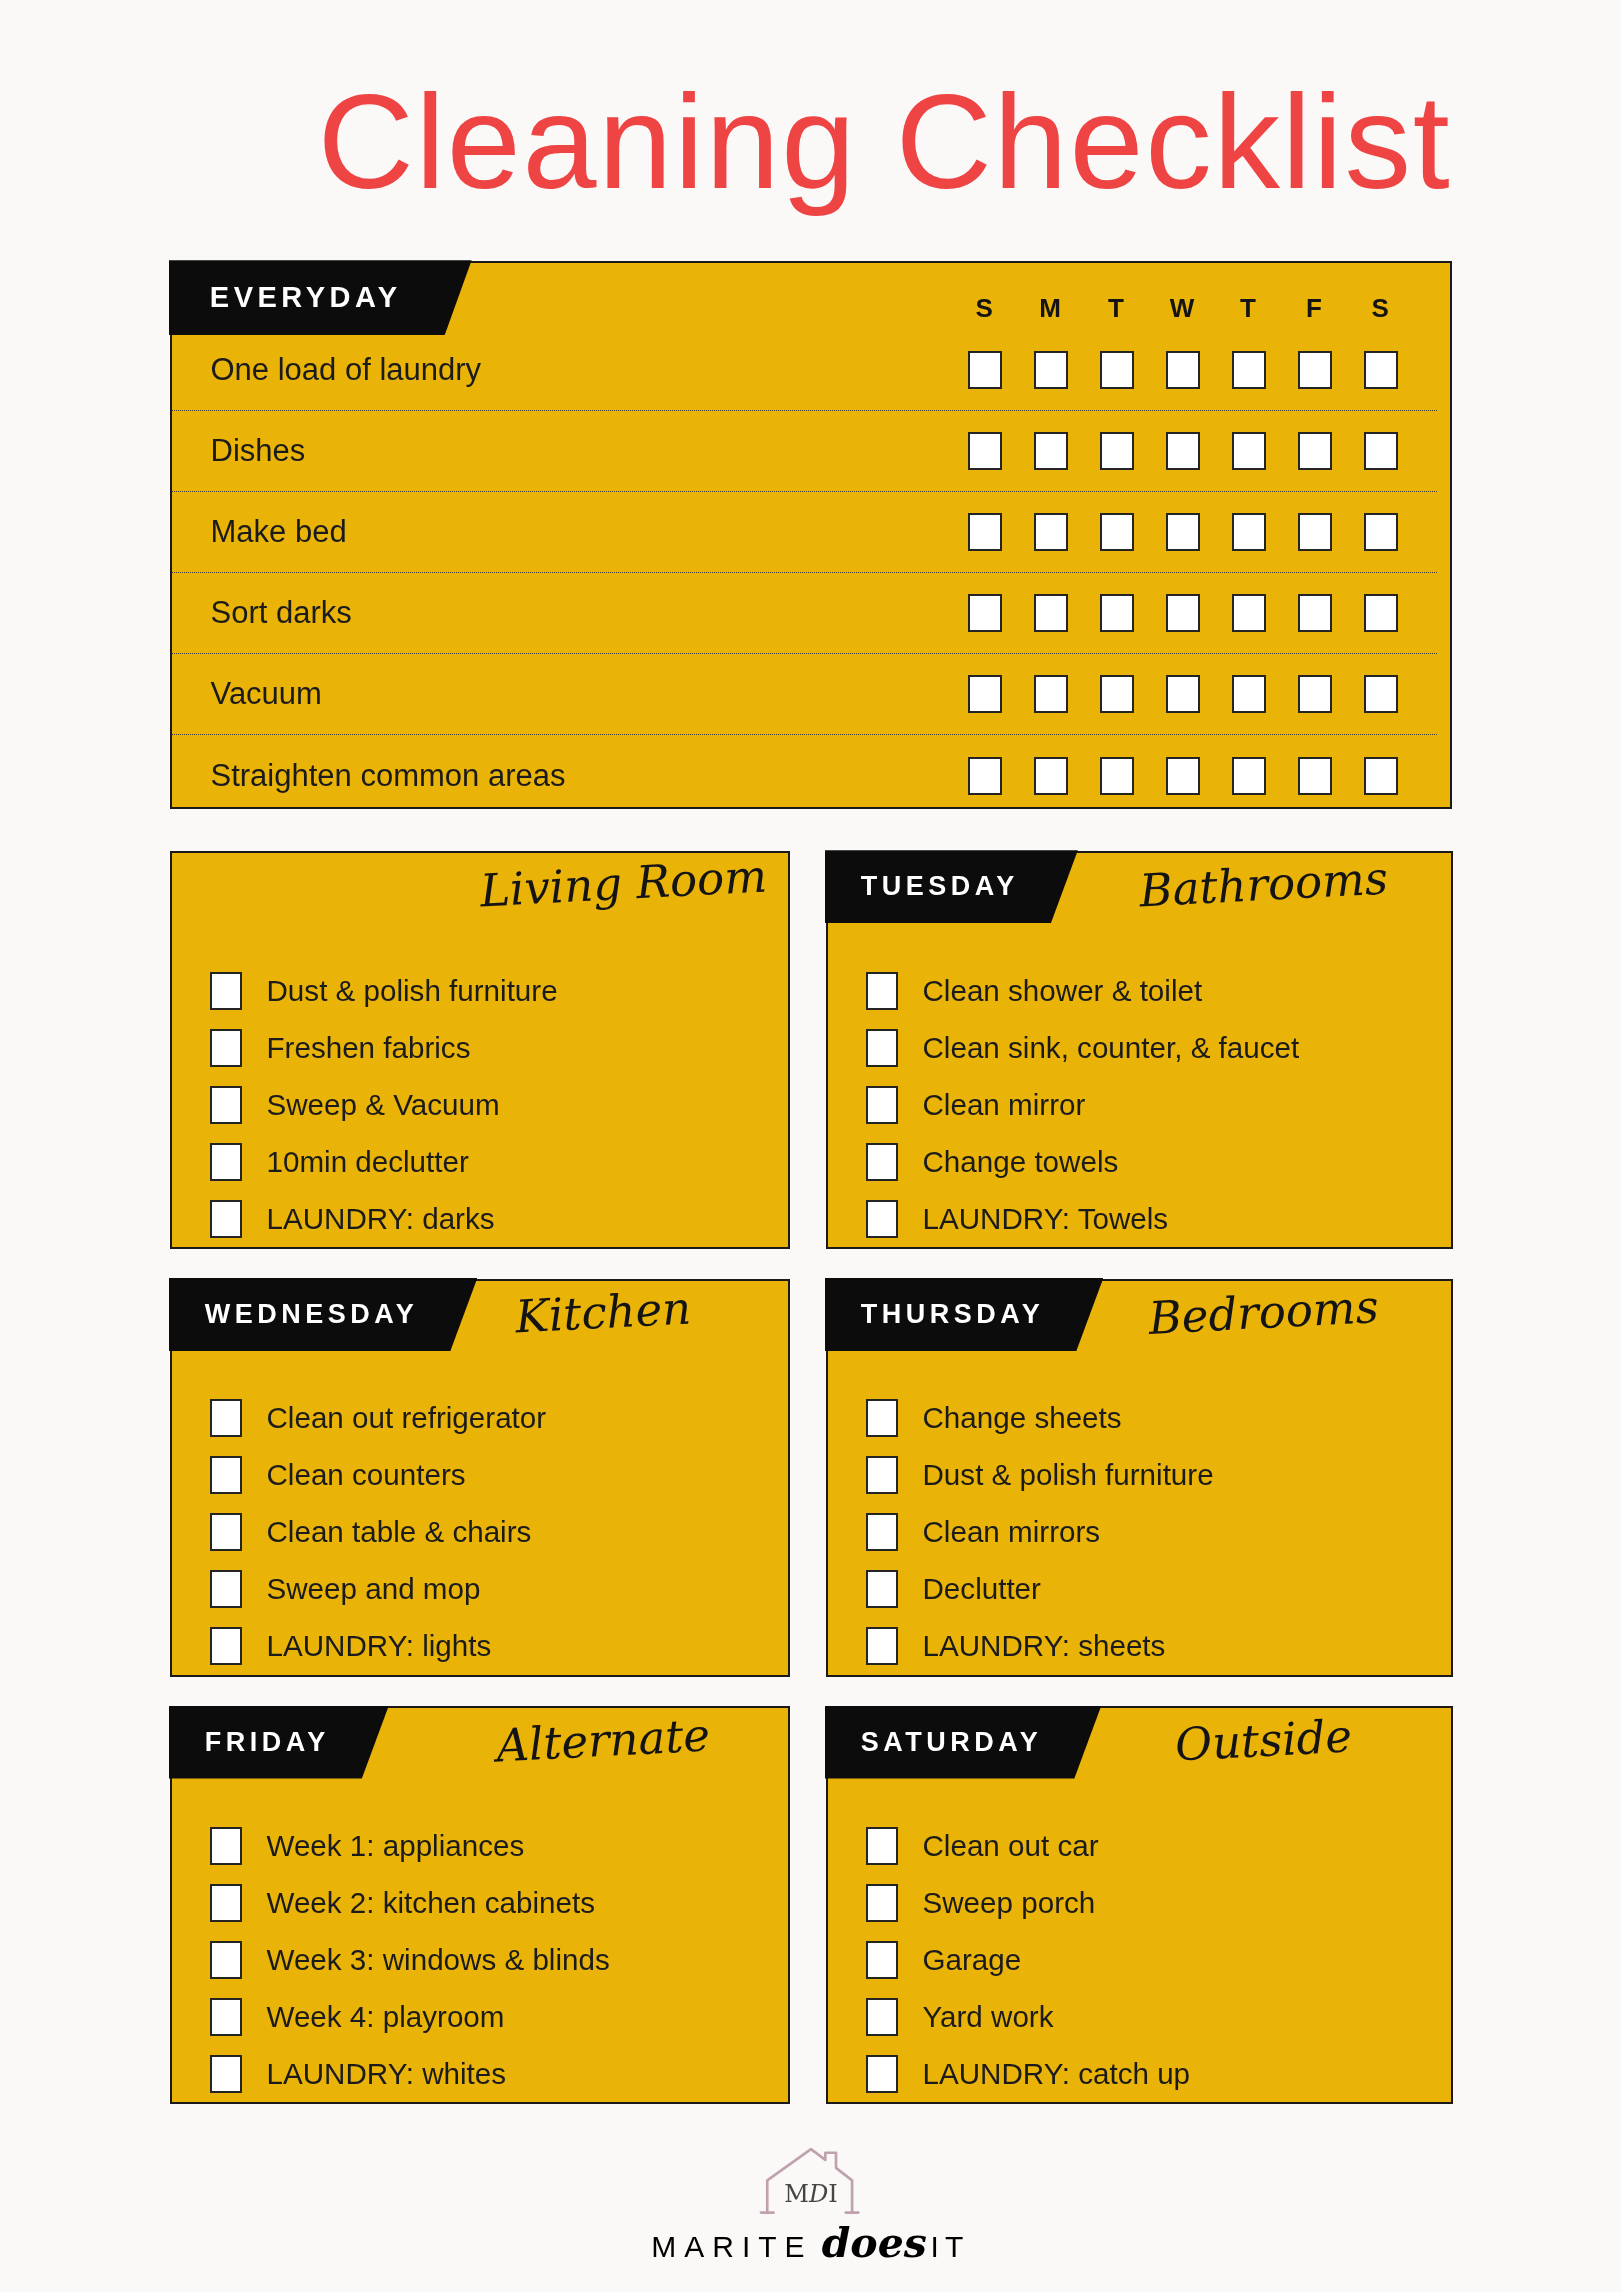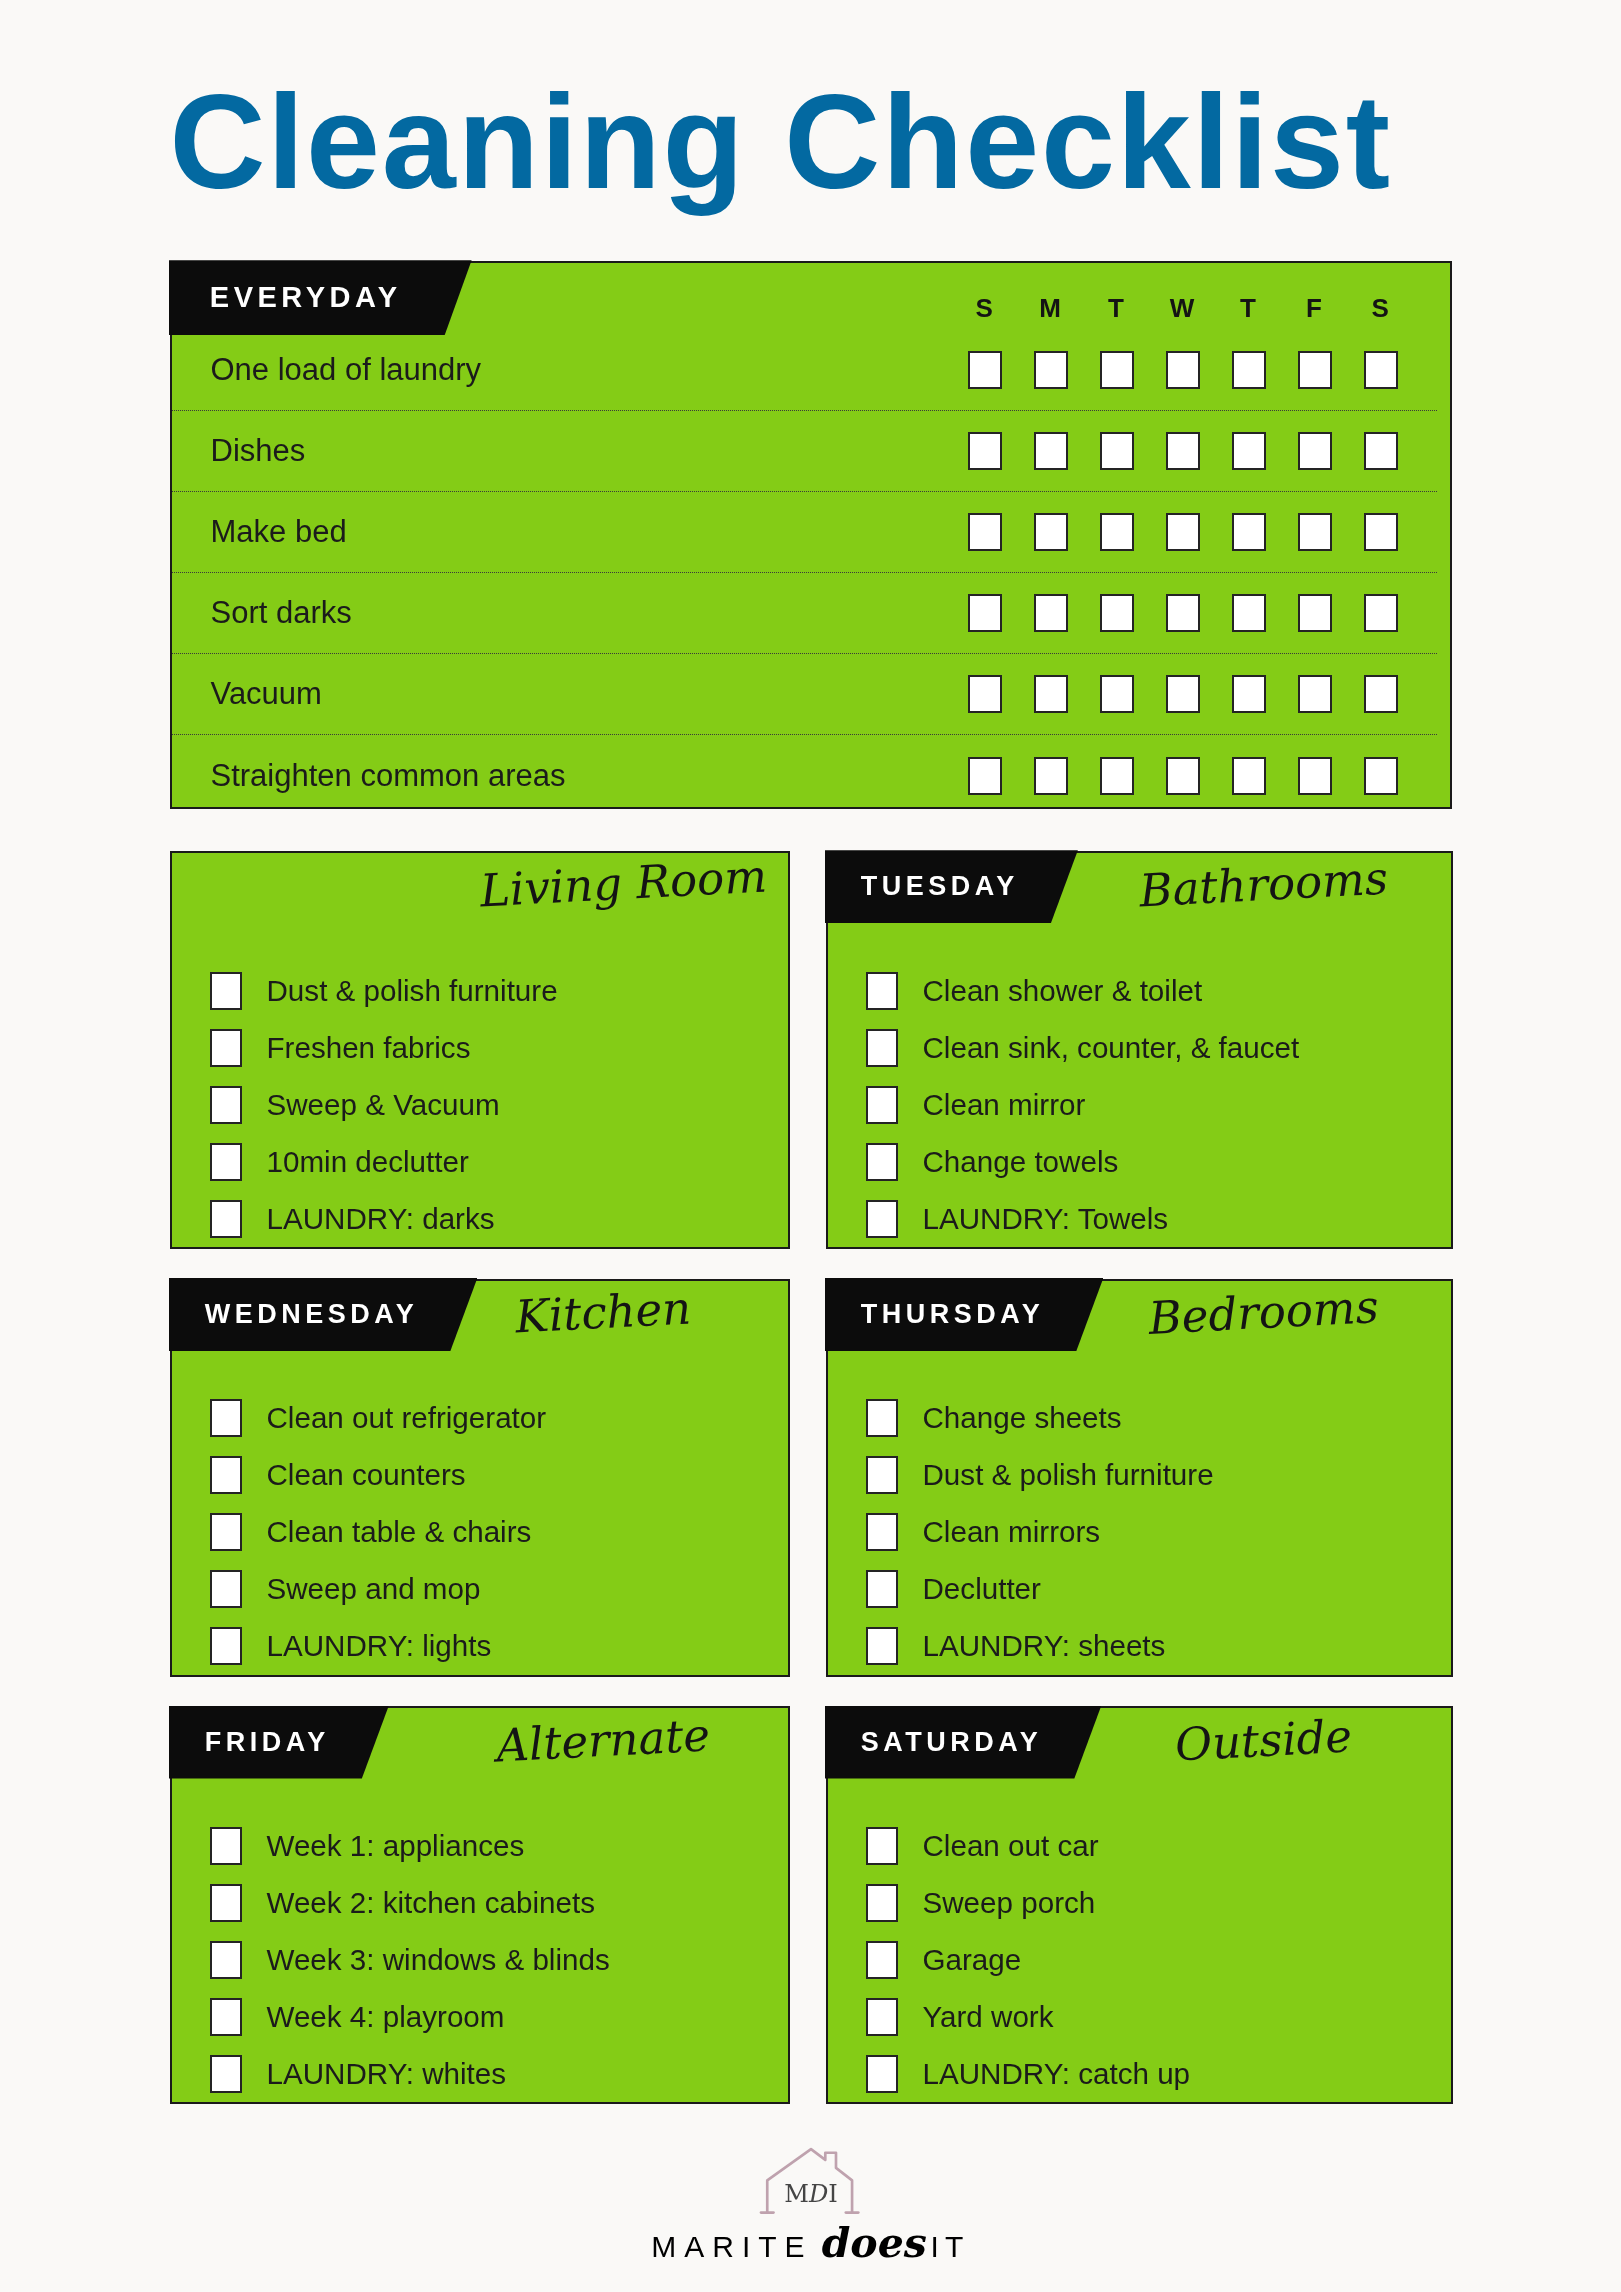--- a/index.html
+++ b/index.html
@@ -8,29 +8,29 @@
     background:#faf9f7;
     font-family:"Liberation Sans", sans-serif;
     color:#161616;
   }
   .page { width:1282px; margin:0 auto; padding-top:76px; }
 
   
   .title {
     font-size:133px;
     line-height:1;
-    text-align:left;
+    text-align:right;
     letter-spacing:1.8px;
-    font-weight:700;
-    color:#0369a1;
+    font-weight:400;
+    color:#ef4444;
     white-space:nowrap;
   }
 
   
-  .card { background:#84cc16; border:2.7px solid #1a1a1a; position:relative; }
+  .card { background:#eab308; border:2.7px solid #1a1a1a; position:relative; }
   .slant {
     position:absolute; top:-2.7px; left:-2.7px;
     background:#0c0c0c; color:#ffffff;
     display:inline-flex; align-items:center;
     font-weight:700; letter-spacing:4.5px;
     clip-path:polygon(0 0, 100% 0, calc(100% - 27px) 100%, 0 100%);
     white-space:nowrap;
   }
 
   

